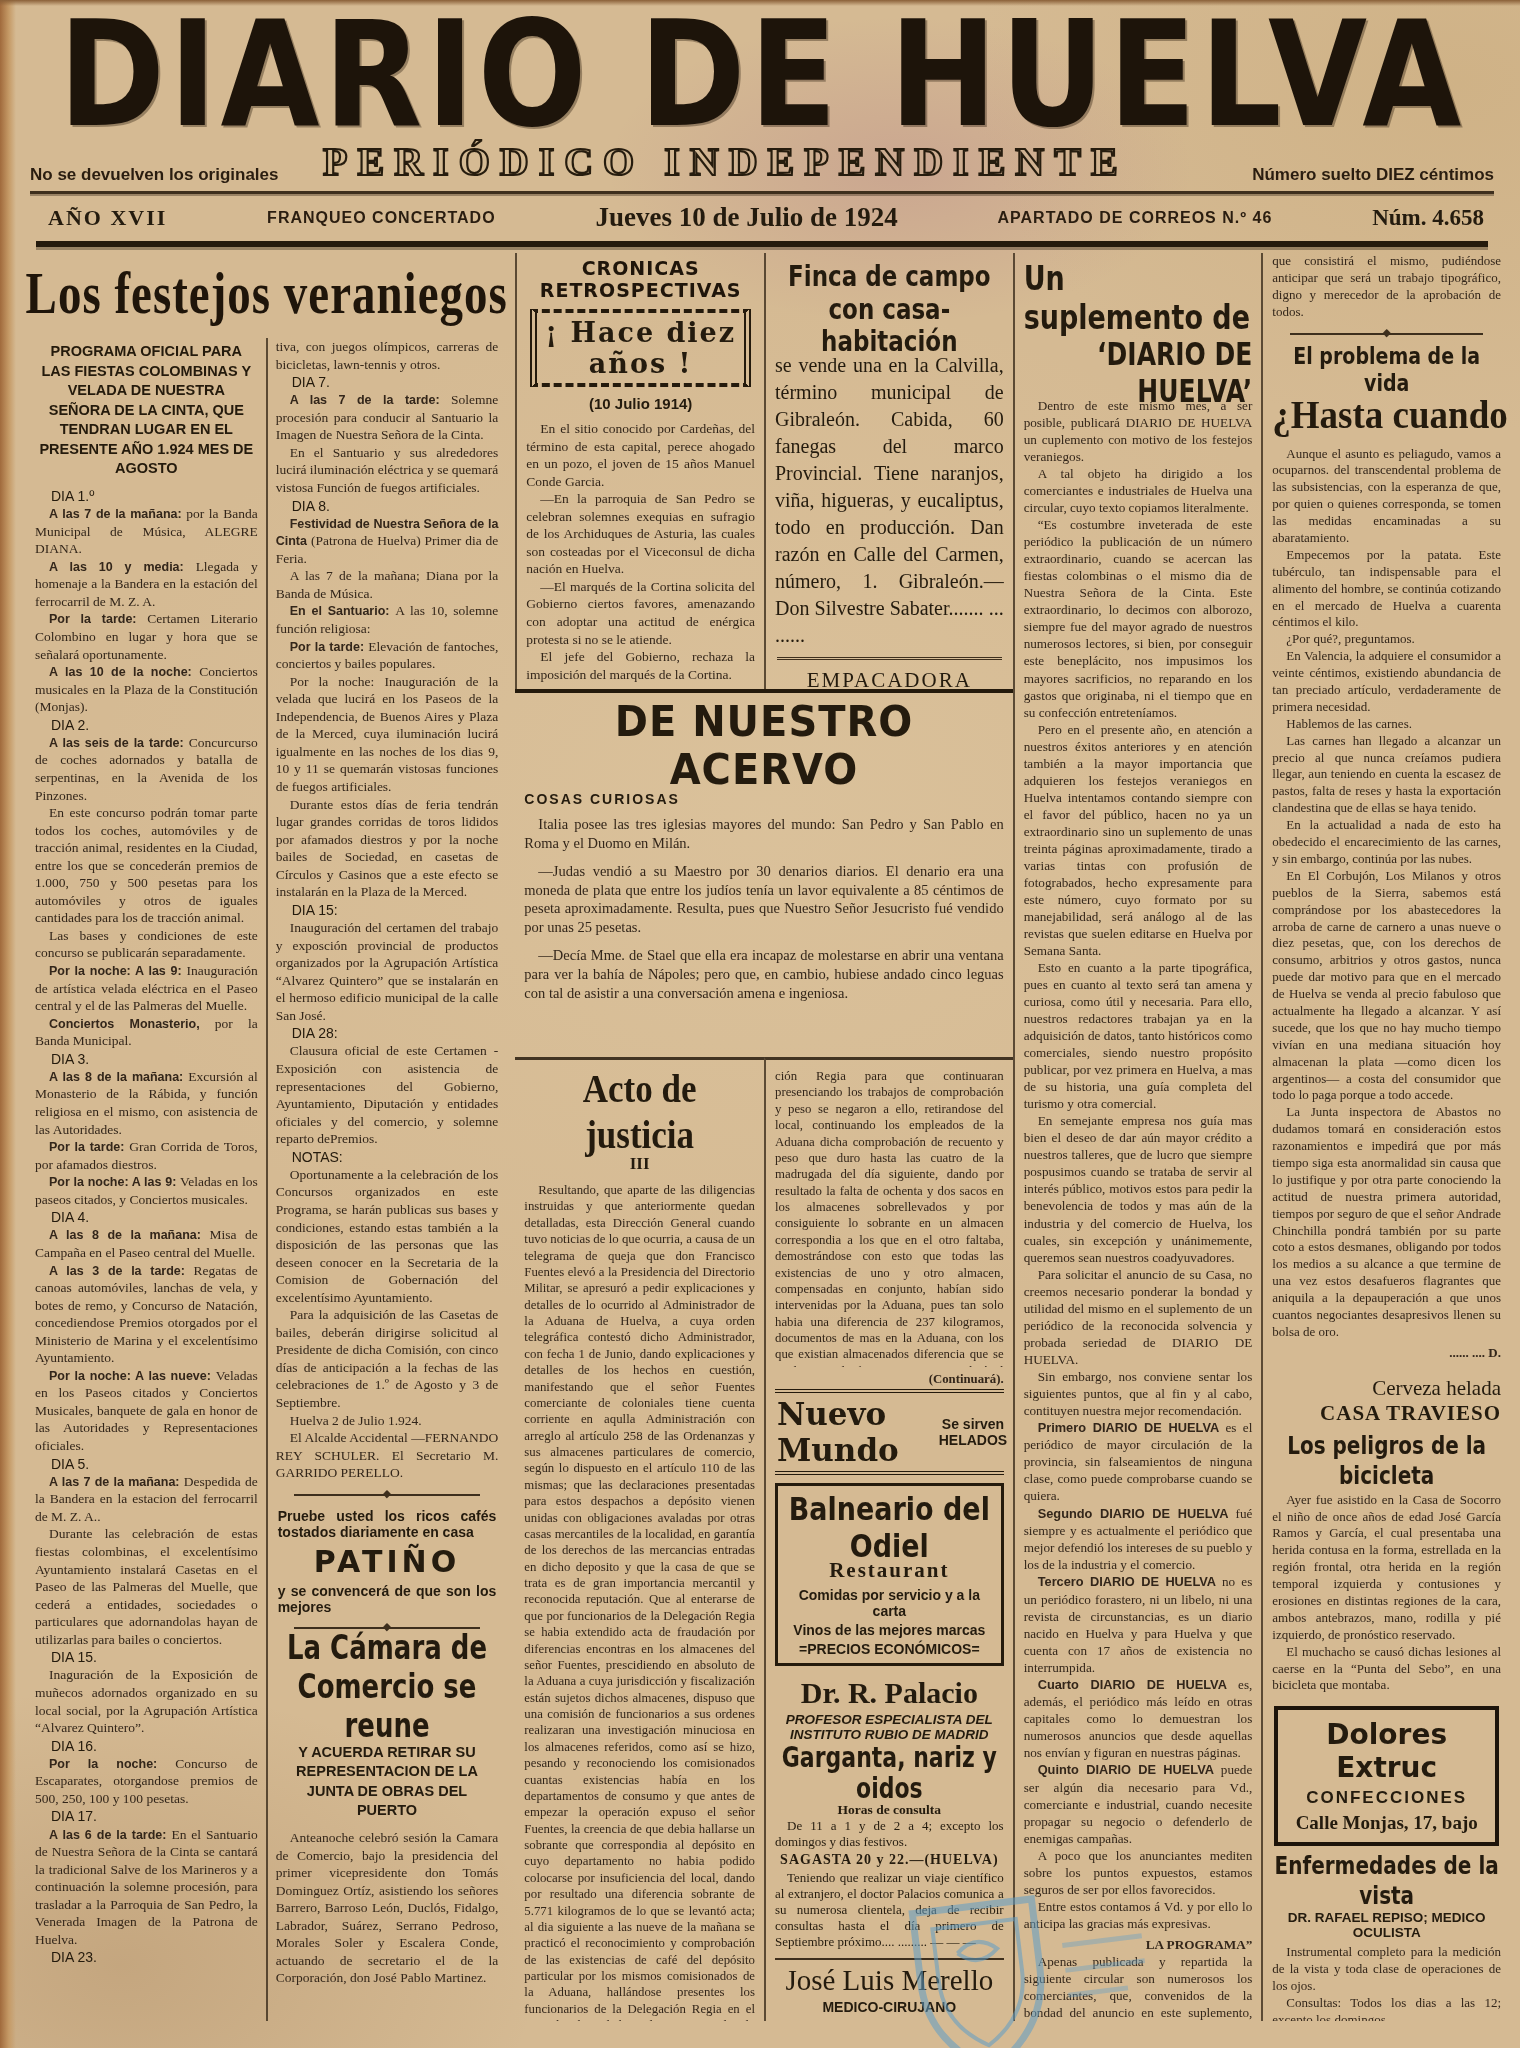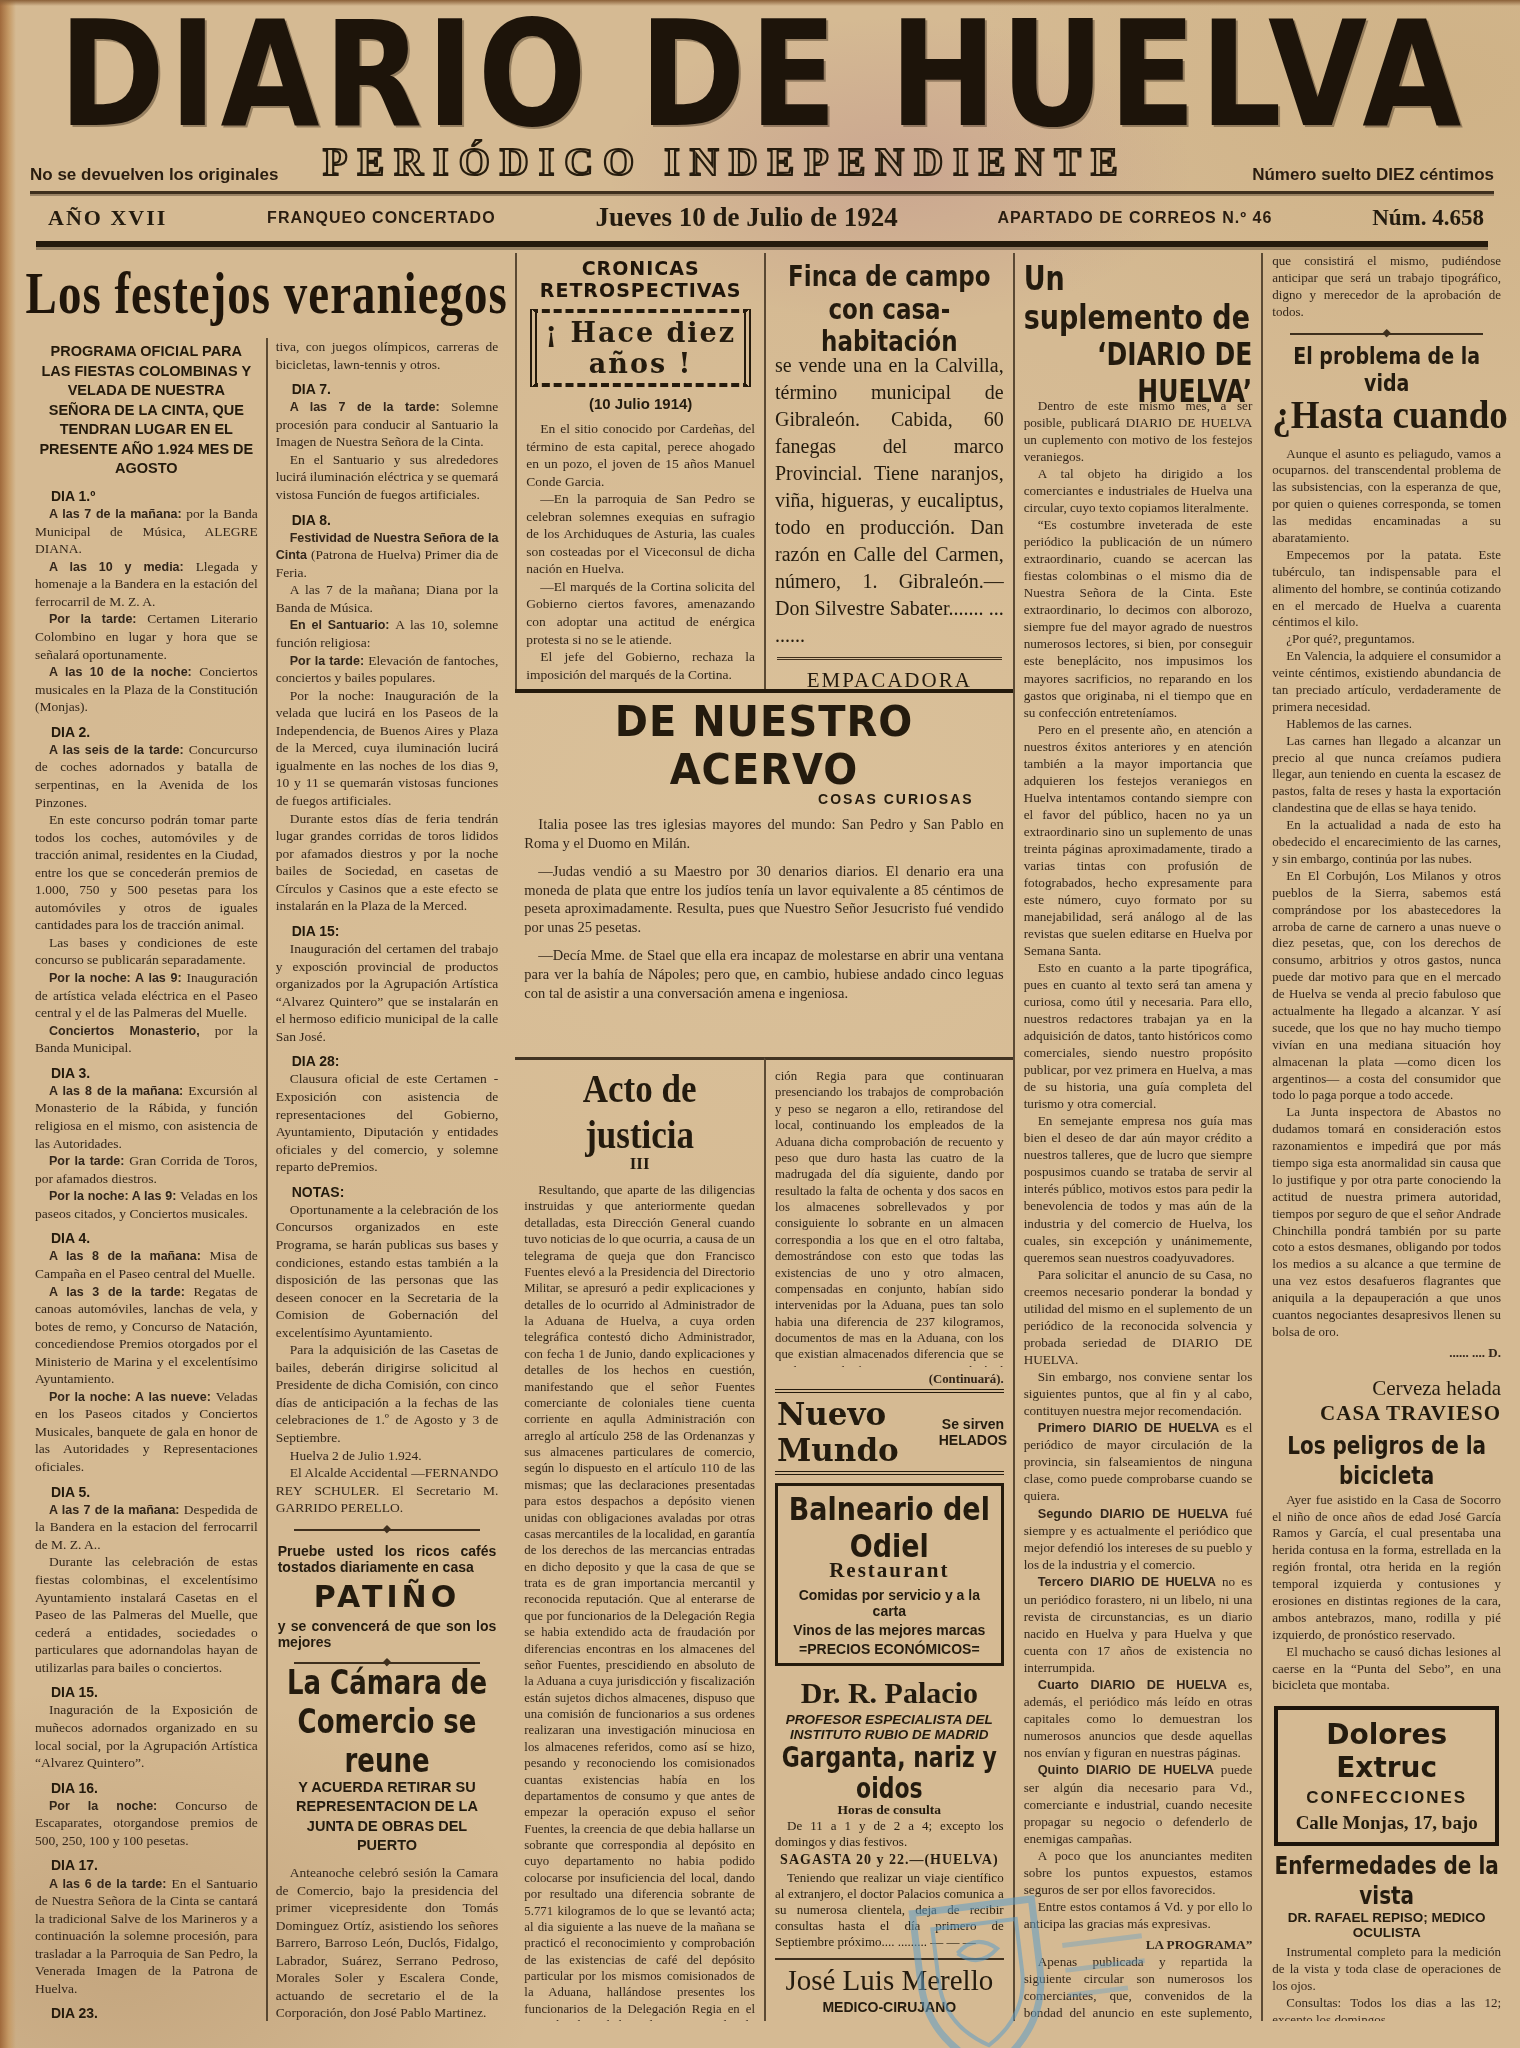--- a/index.html
+++ b/index.html
@@ -53,22 +53,22 @@
     display:grid; margin:6px 10px 0 18px; height:1768px; overflow:hidden;
     grid-template-columns: repeat(6,1fr);
     grid-template-rows: 436px 368px 330px 1fr;
   }
   .grid > section{overflow:hidden; padding:0 9px;}
   .bL{border-left:2px solid rgba(50,36,20,.75);}
 
   
   .para{font-size:13.5px; line-height:1.3; text-align:justify; text-indent:14px; color:var(--ink-soft);}
   .para b{font-family:"Liberation Sans","DejaVu Sans",sans-serif; font-size:12.5px;}
-  .day{font-family:"Liberation Sans","DejaVu Sans",sans-serif; font-weight:bold; font-size:14px;
-       text-align:left; text-indent:16px; margin-top:7px; color:#241a0c;}
+  .day{font-family:"Liberation Sans","DejaVu Sans",sans-serif; font-weight:normal; font-size:14px;
+       text-align:left; text-indent:16px; color:#241a0c;}
   .lead{font-family:"Liberation Sans","DejaVu Sans",sans-serif;font-weight:bold;font-size:14.5px;
         text-align:center; text-indent:0; line-height:1.35; margin:4px 0 8px 0; color:#241a0c;}
   .sig{text-align:right; font-weight:bold; text-indent:0; margin-top:4px;}
   .noind{text-indent:0;}
 
   .orn{position:relative; border-top:2px solid var(--rule); margin:12px 18px;}
   .orn::after{content:"◆"; position:absolute; left:50%; top:-9px; transform:translateX(-50%);
               font-size:11px; color:var(--rule); background:transparent; padding:0 6px;}
 
   
@@ -112,21 +112,21 @@
   .ad-serif{font-size:20px; line-height:1.35; text-align:justify; text-indent:0;}
   .cerveza{font-size:21px; margin-top:6px;}
   .cerveza .l1{text-align:right;}
   .cerveza .l2{text-align:right; font-weight:bold; letter-spacing:1px;}
 
   
   #acervo{grid-column:3/5; grid-row:2/3; border-top:4px solid #241a0c; padding-top:4px;}
   .acervo-head{font-family:"DejaVu Sans","Liberation Sans",sans-serif;font-weight:bold;font-size:40px;
     text-align:center; letter-spacing:1px; transform:scaleY(1.05); margin:2px 0 0;}
   .acervo-sub{font-family:"Liberation Sans","DejaVu Sans",sans-serif;font-weight:bold;font-size:14px;
-    text-align:right; letter-spacing:2px; margin:0 30px 8px 0;}
+    letter-spacing:2px; margin:0 30px 8px 0;}
   #acervo .para{font-size:14.5px; margin-bottom:9px;}
 
   
   #acto-left{grid-column:3/4; grid-row:3/5; border-top:3px solid rgba(40,28,14,.85);}
   .acto-head{font-size:35px; font-weight:bold; text-align:center; transform:scaleY(1.15);
     margin:12px 0 2px; letter-spacing:0px;}
   .acto-part{text-align:center; font-weight:bold; font-size:17px; margin-bottom:8px;}
   #acto-right{grid-column:4/5; grid-row:3/4; border-top:3px solid rgba(40,28,14,.85);
     display:flex; flex-direction:column; padding-top:8px;}
   #acto-right .fill{flex:1; overflow:hidden;}

